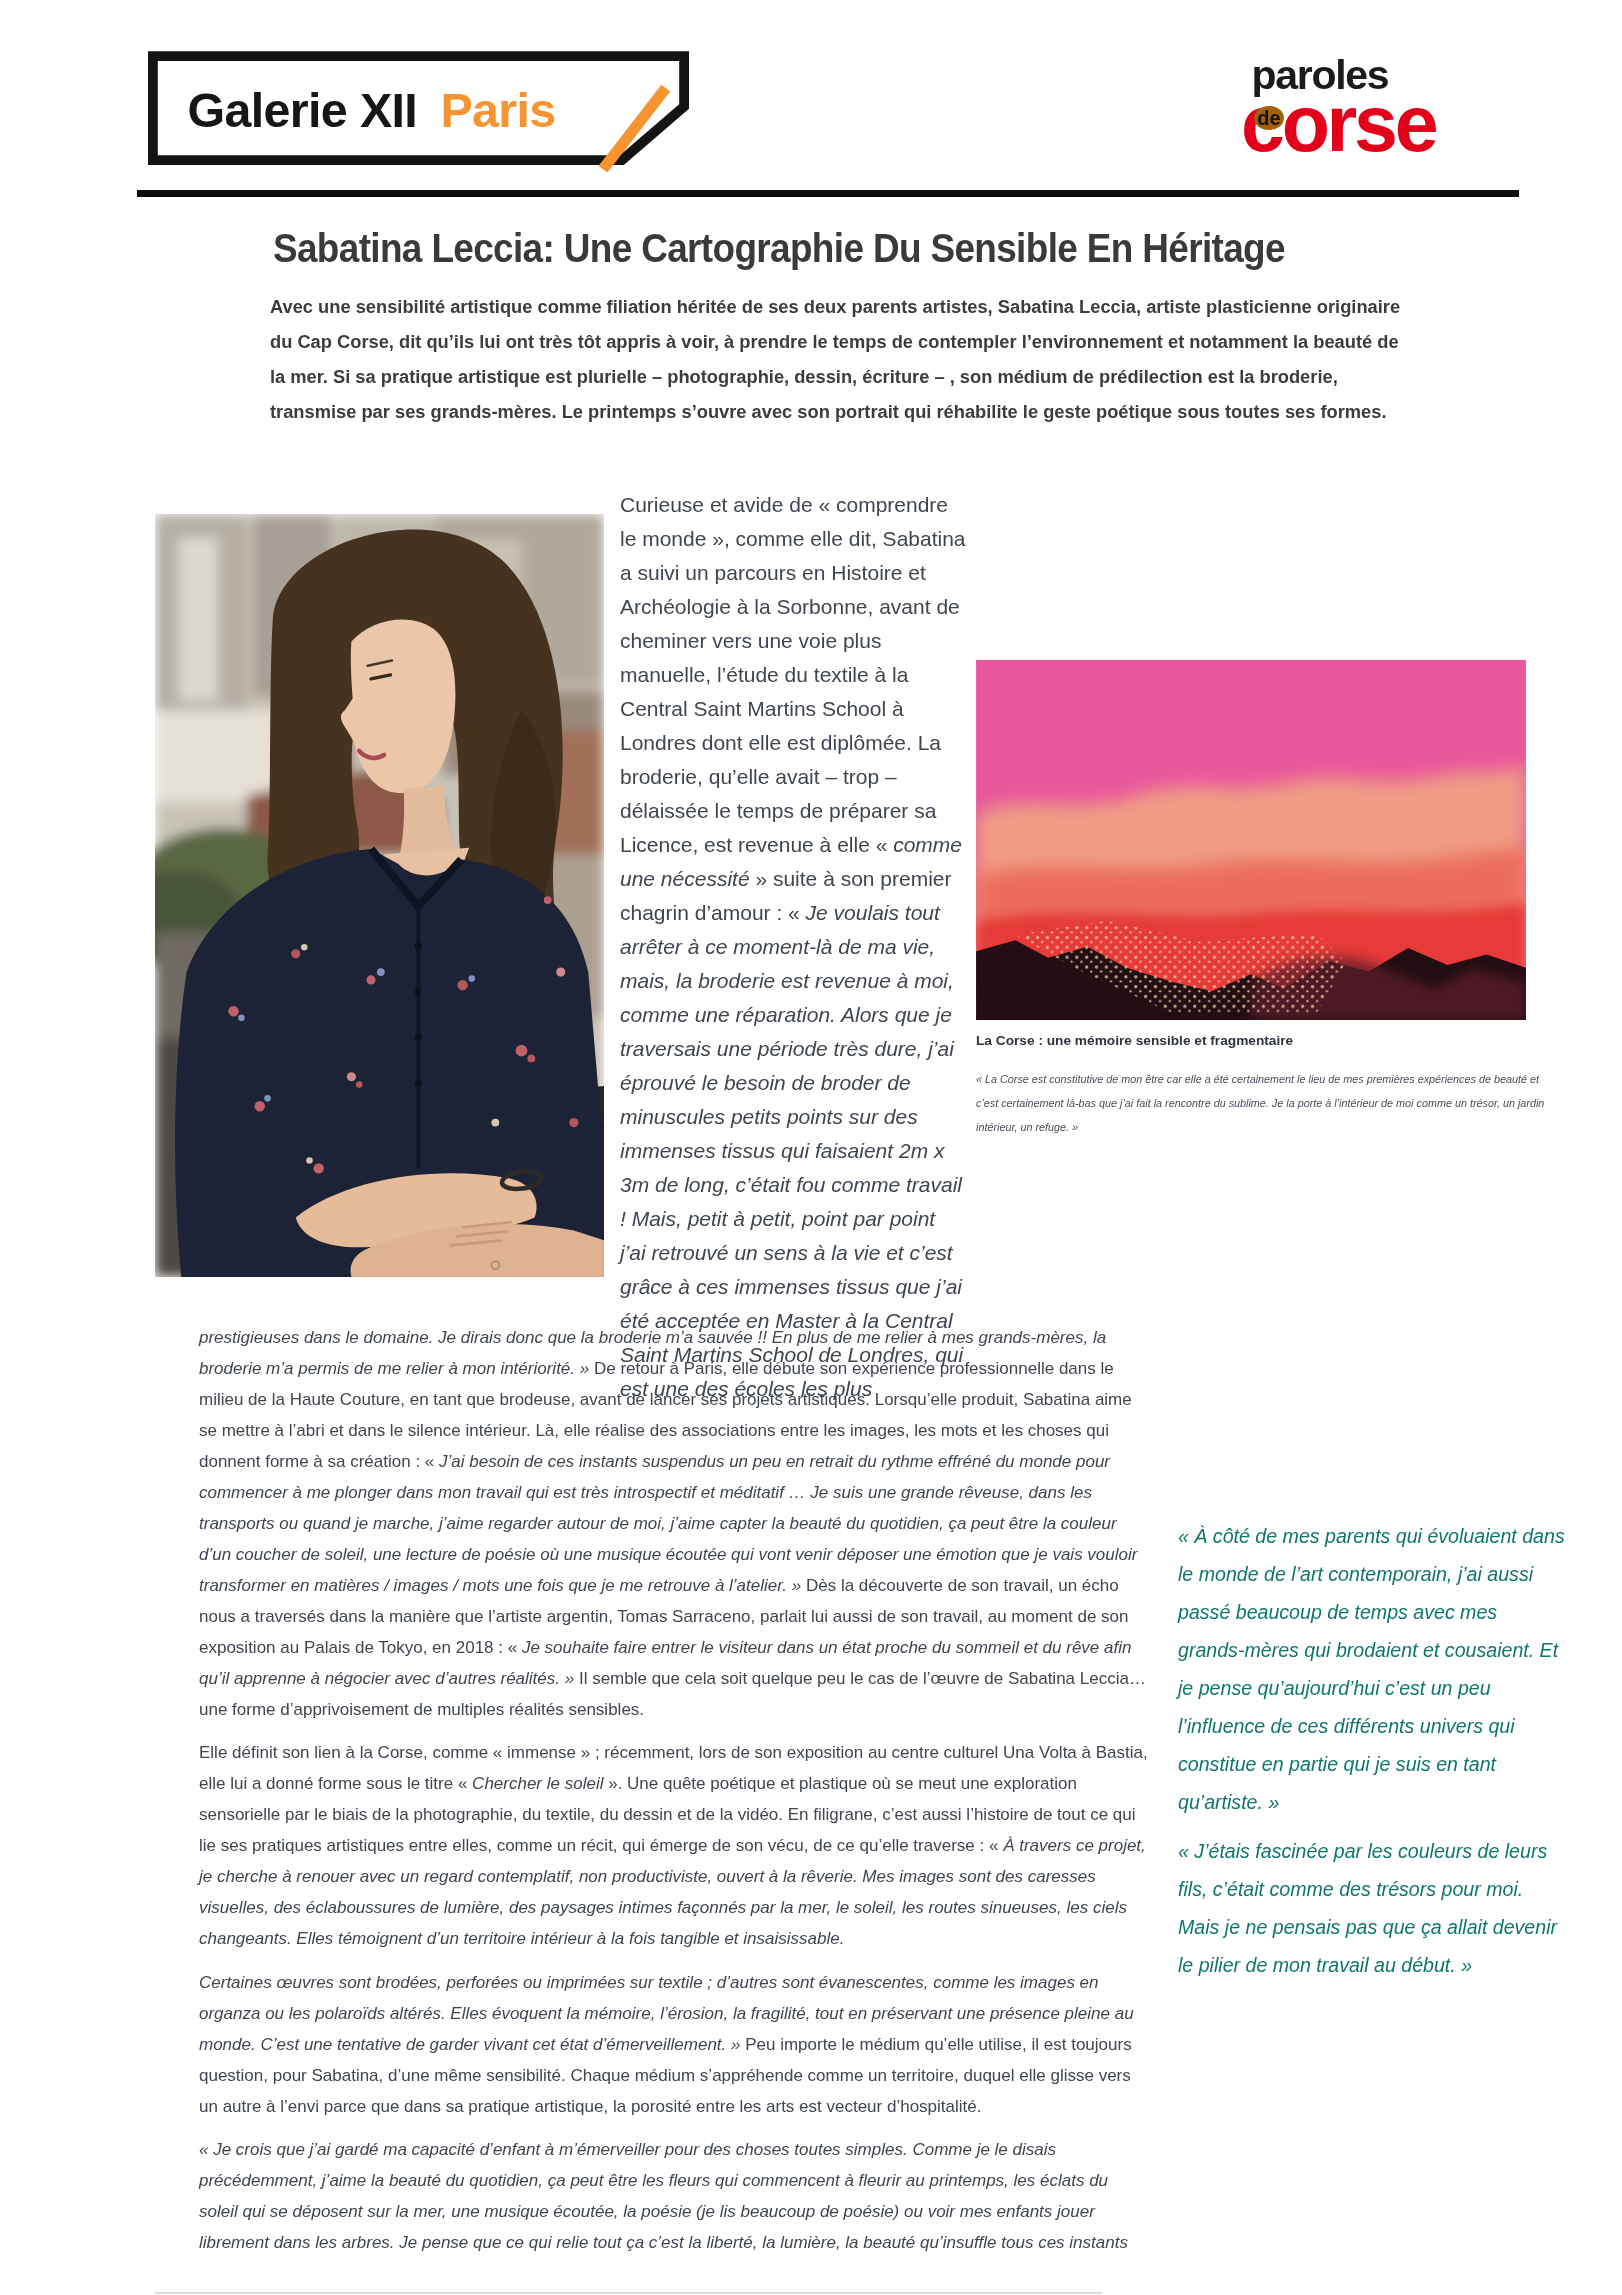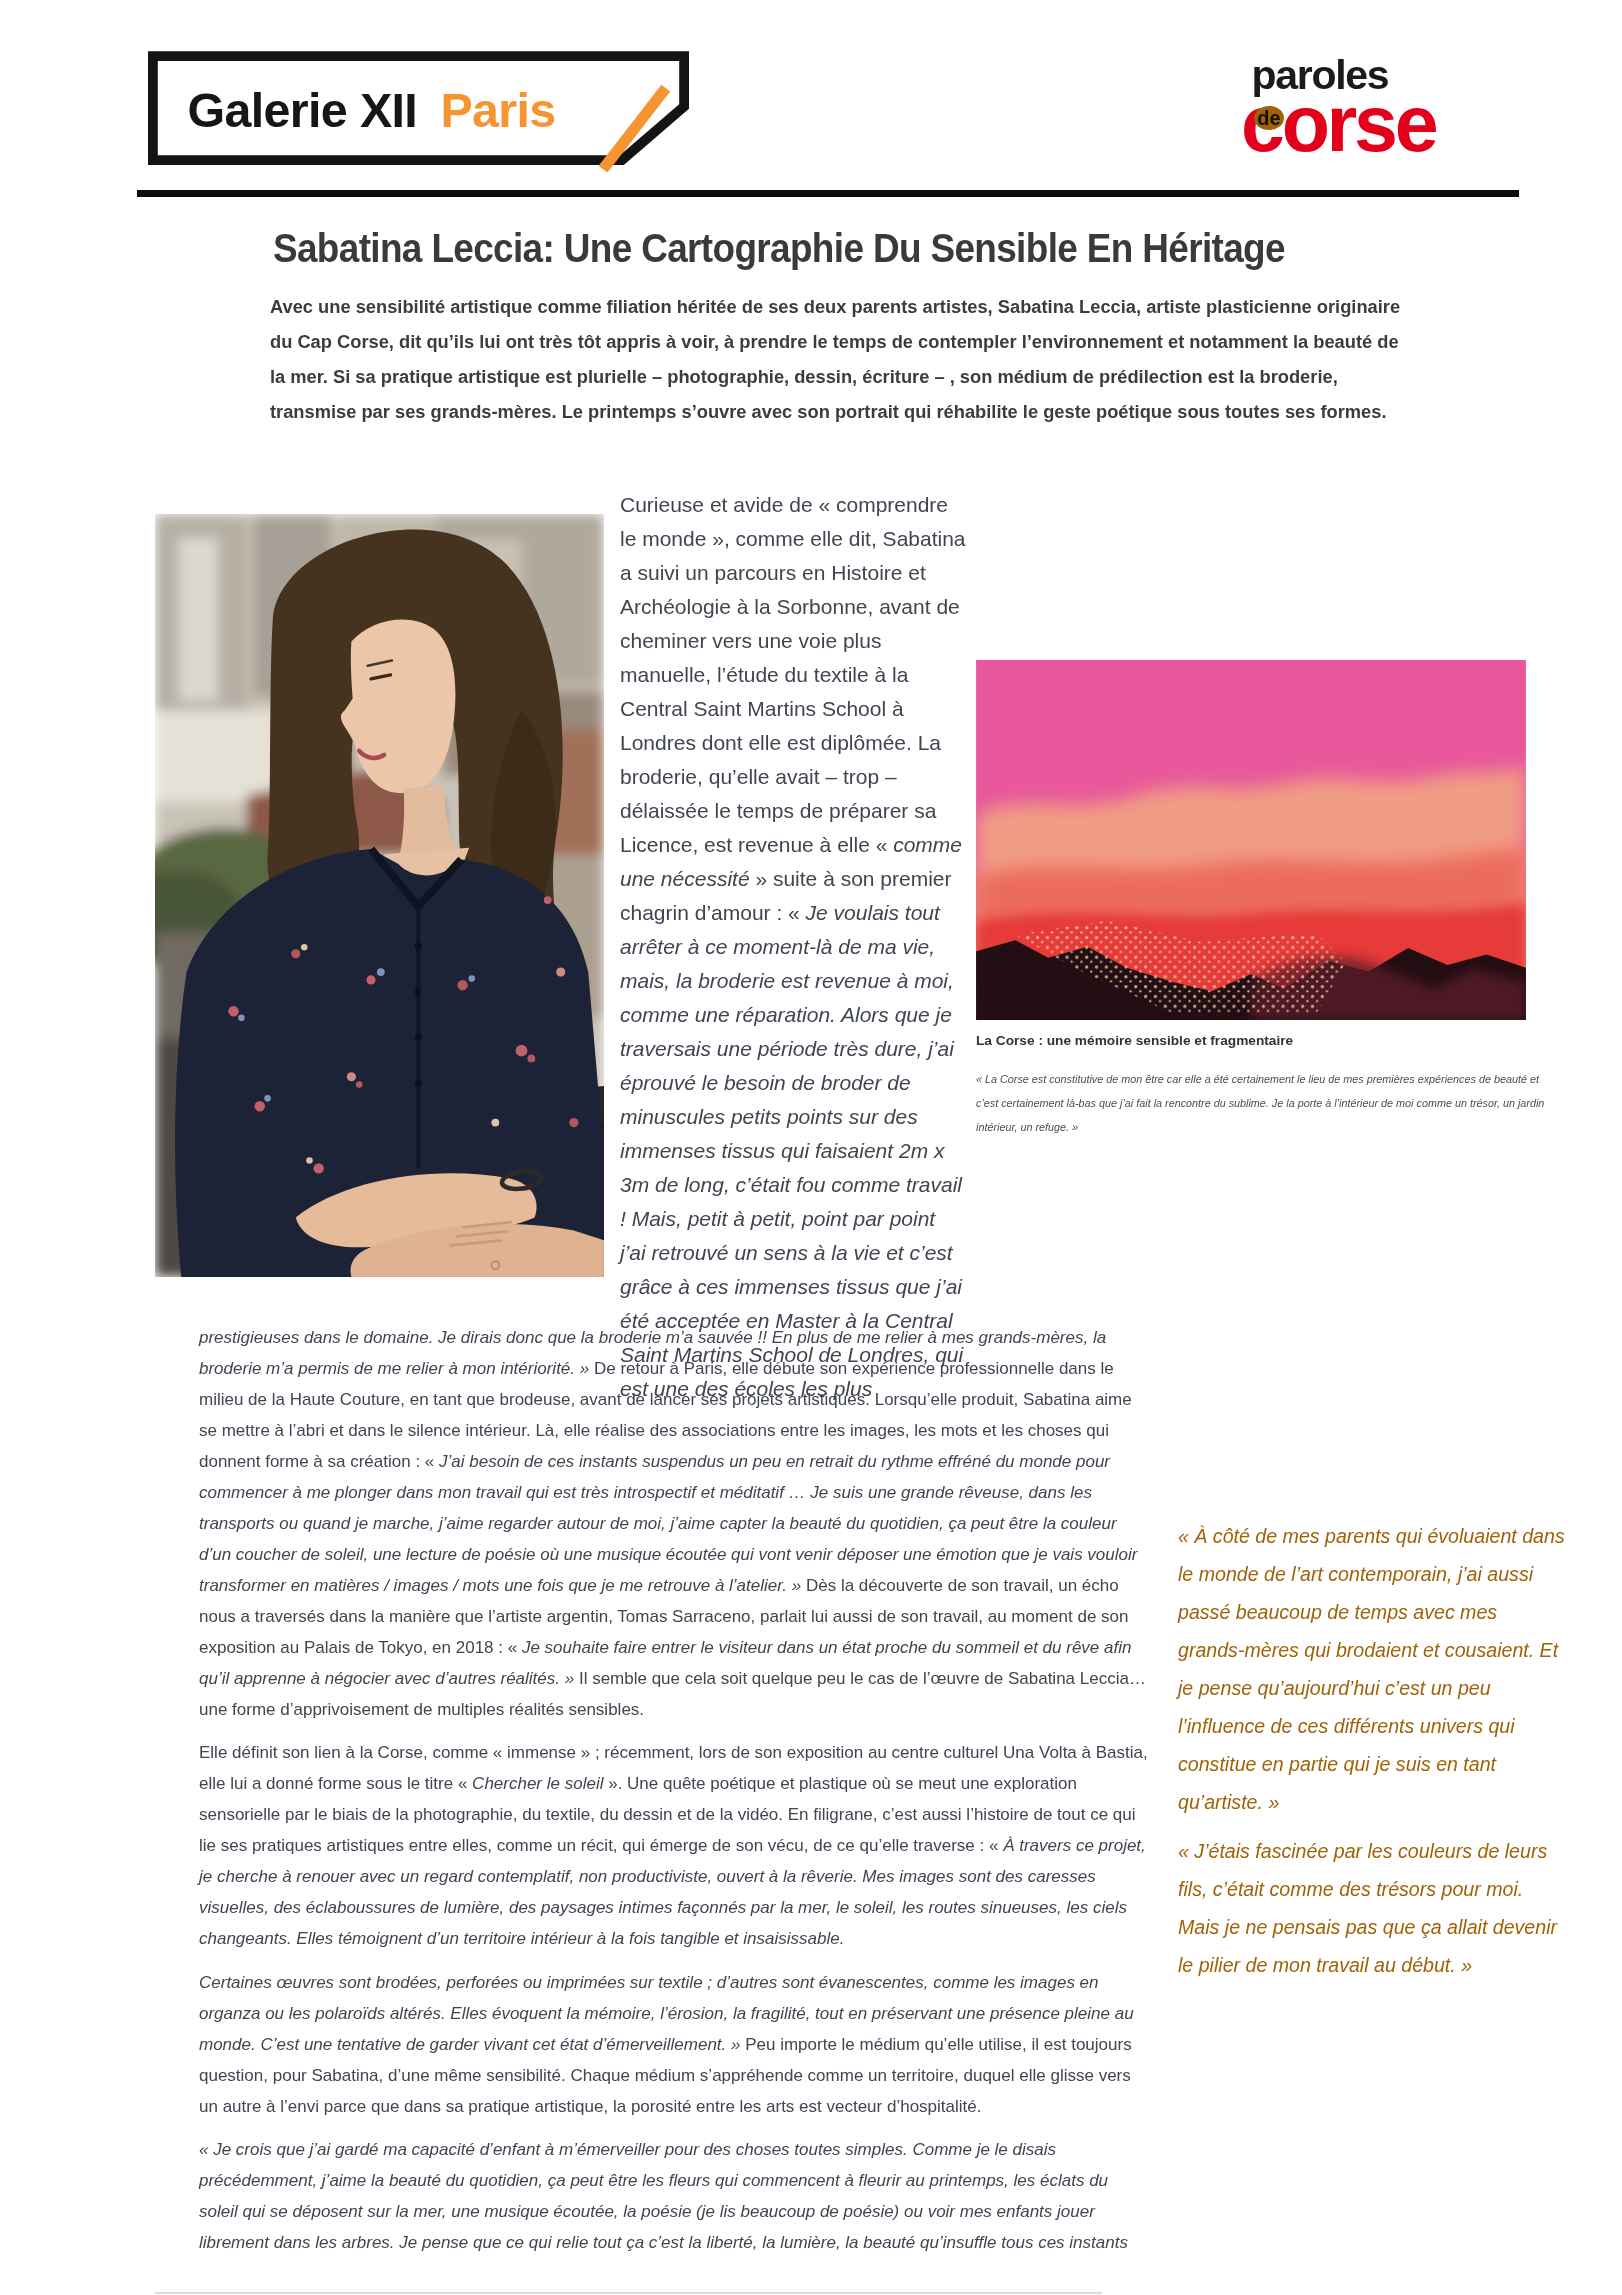--- a/index.html
+++ b/index.html
@@ -31,21 +31,21 @@
   
   .portrait { left:155px; top:514px; width:449px; height:763px; }
   .col-text { left:620px; top:488px; width:346px; font-size:21px; line-height:34px; }
   .artwork  { left:976px; top:660px; width:550px; height:360px; }
   .art-caption { left:976px; top:1033px; width:563px; font-weight:bold; font-size:13.7px; color:#2e343f; }
   .art-quote { left:976px; top:1067px; width:576px; font-size:10.8px; line-height:24px; font-style:italic; color:#474d59; }
 
   
   .body-flow { left:155px; top:1322px; width:950px; font-size:17px; line-height:31px;margin-left:44px; }
   .body-flow p { margin:0 0 12.4px 0; }
-  .sidebar { left:1178px; top:1517px; width:387px; font-size:19.6px; line-height:38px; font-style:italic; color:#a16207; }
+  .sidebar { left:1178px; top:1517px; width:387px; font-size:19.6px; line-height:38px; font-style:italic; color:#0f766e; }
   .sidebar p { margin:0 0 10.5px 0; }
   .bottom-rule { left:155px; top:2292px; width:947px; height:2px; background:#dcdcdc; }
 </style>
 </head>
 <body>
 
 <div class="page">
 
   <svg class="abs gallery-logo" viewBox="0 0 830 186" aria-hidden="true">
     <path d="M9,9 H821 V86 L726,168 H9 Z" fill="none" stroke="#141414" stroke-width="15"></path>

